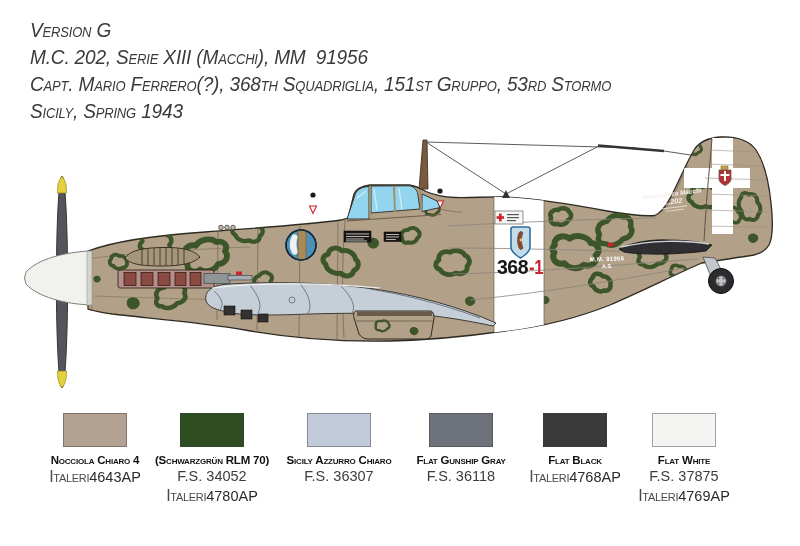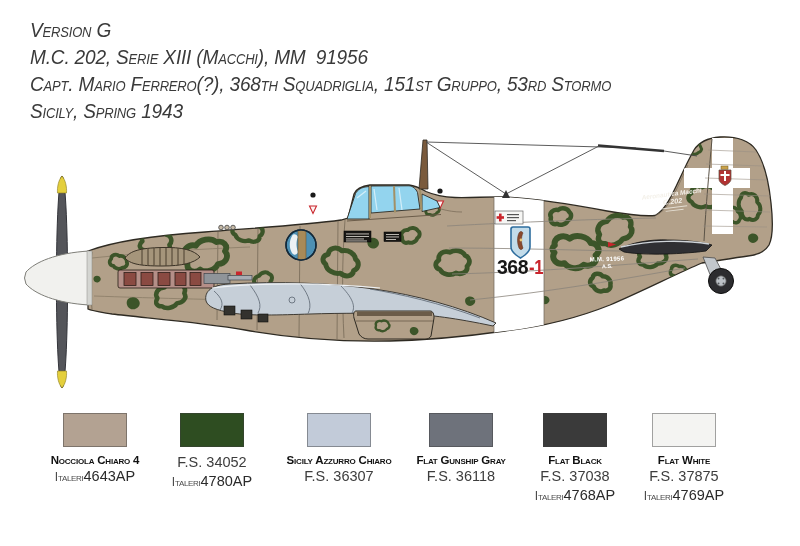--- a/index.html
+++ b/index.html
@@ -18,21 +18,21 @@
   .logo-text{font-style:italic;font-weight:bold;}
   
   .palette{position:absolute;left:0;top:405px;width:776px;height:141px;}
   .swatch-col{position:absolute;top:0;text-align:center;}
   .swatch-box{width:64px;height:34px;margin:8px auto 6px auto;border:1px solid rgba(60,60,60,.45);
               box-sizing:border-box;}
   .swatch-name{font-weight:bold;font-size:11.5px;line-height:14px;color:#111;
                font-variant:small-caps;letter-spacing:-.2px;}
   .swatch-fs{font-size:14.5px;line-height:19px;color:#3d3d3d;}
   .swatch-italeri{font-size:14.5px;line-height:19px;color:#2b2b2b;}
-  .swatch-brand{font-variant:small-caps;font-size:12px;color:#4a4a4a;letter-spacing:-.3px;}
+  .swatch-brand{font-variant:small-caps;font-size:16px;color:#4a4a4a;letter-spacing:-.3px;}
   .col0{left:30px;width:130px}.col1{left:136px;width:152px}.col2{left:264px;width:150px}
   .col3{left:396px;width:130px}.col4{left:515px;width:120px}.col5{left:619px;width:130px}
 </style>
 </head>
 <body>
 
 <div class="page">
 
   <div class="header">
     <div class="h-line">Version G</div>
@@ -340,41 +340,41 @@
 
   <div class="palette">
       <div class="swatch-col col0">
       <div class="swatch-box" style="background: rgb(179, 162, 146);"></div>
       <div class="swatch-name">Nocciola Chiaro 4</div>
 
       <div class="swatch-italeri"><span class="swatch-brand">Italeri</span><span>4643AP</span></div>
     </div>
       <div class="swatch-col col1">
       <div class="swatch-box" style="background: rgb(46, 77, 33);"></div>
+      <div class="swatch-name">(Schwarzgrün RLM 70)</div>
       <div class="swatch-fs">F.S. 34052</div>
       <div class="swatch-italeri"><span class="swatch-brand">Italeri</span><span>4780AP</span></div>
     </div>
       <div class="swatch-col col2">
       <div class="swatch-box" style="background: rgb(194, 203, 217);"></div>
       <div class="swatch-name">Sicily Azzurro Chiaro</div>
 
       <div class="swatch-fs">F.S. 36307</div>
 
     </div>
       <div class="swatch-col col3">
       <div class="swatch-box" style="background: rgb(110, 114, 123);"></div>
       <div class="swatch-name">Flat Gunship Gray</div>
 
       <div class="swatch-fs">F.S. 36118</div>
     </div>
       <div class="swatch-col col4">
       <div class="swatch-box" style="background: rgb(58, 58, 58);"></div>
       <div class="swatch-name">Flat Black</div>
 
-      <div class="swatch-fs">F.S. 37038</div>
       <div class="swatch-italeri"><span class="swatch-brand">Italeri</span><span>4768AP</span></div>
     </div>
       <div class="swatch-col col5">
       <div class="swatch-box" style="background: rgb(244, 244, 242);"></div>
       <div class="swatch-name">Flat White</div>
 
       <div class="swatch-fs">F.S. 37875</div>
       <div class="swatch-italeri"><span class="swatch-brand">Italeri</span><span>4769AP</span></div>
     </div>
     </div>

